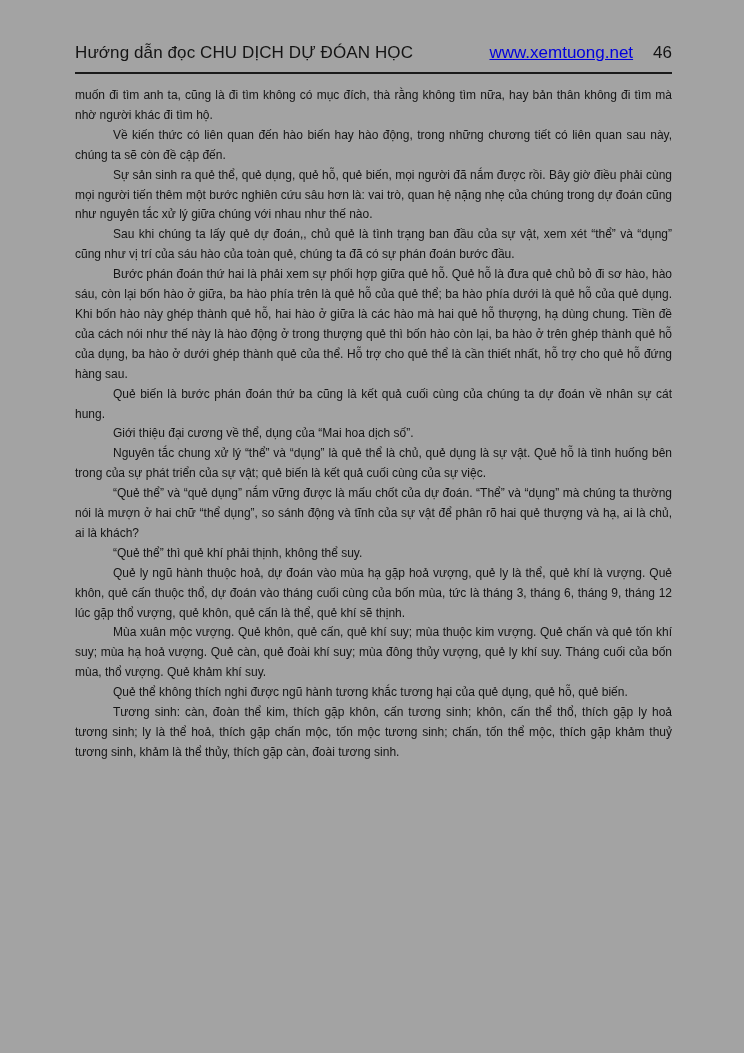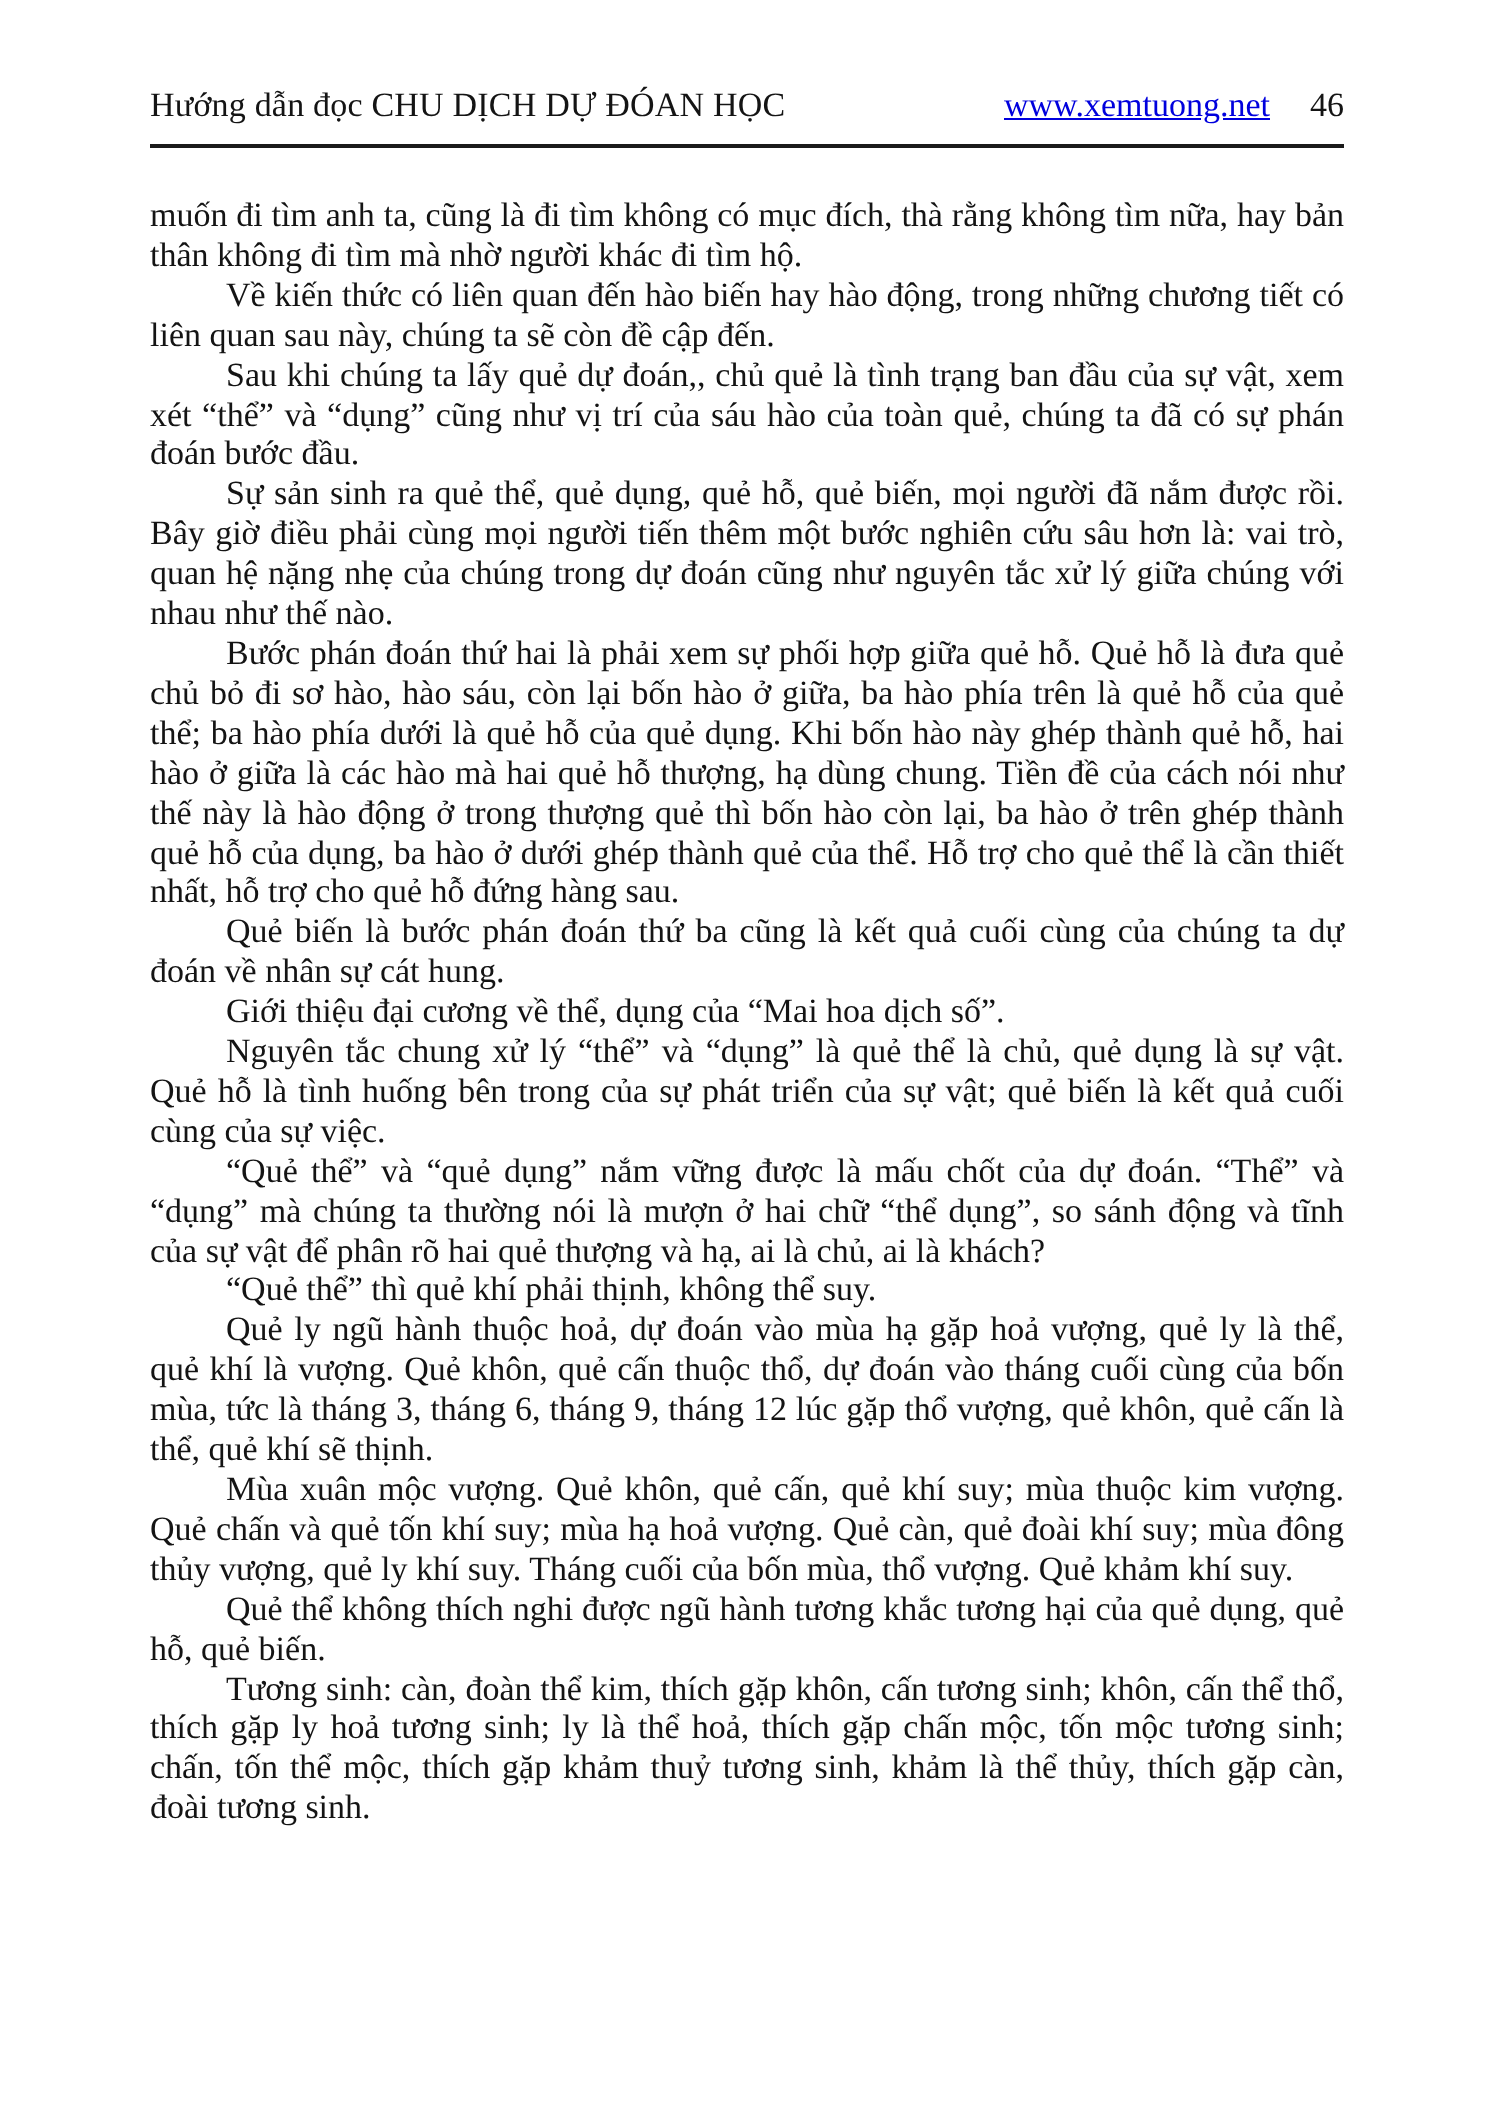--- a/index.html
+++ b/index.html
@@ -5,22 +5,22 @@
   html, body {
     margin: 0;
     padding: 0;
     background: #e8e8e8;
   }
   .page {
     position: relative;
     width: 744px;
     height: 1053px;
     margin: 0 auto;
-    background: #ffffff;
-    font-family: Liberation Serif, serif;
+    background: #a3a3a3;
+    font-family: Liberation Sans, sans-serif;
     color: #141414;
     overflow: hidden;
     box-sizing: border-box;
     padding: 42px 72px 0 75px;
   }
   .header {
     display: flex;
     align-items: baseline;
     justify-content: space-between;
     font-size: 17px;
@@ -41,22 +41,22 @@
     cursor: pointer;
   }
   .page-number {
     color: #141414;
   }
   .rule {
     border-bottom: 2px solid #1a1a1a;
     margin-top: 9px;
   }
   .doc-body {
-    margin-top: 24px;
-    font-size: 17px;
+    margin-top: 12px;
+    font-size: 12px;
     line-height: 19.9px;
     text-align: justify;
   }
   .doc-body p {
     margin: 0;
     padding: 0;
   }
   .doc-body p.indent {
     text-indent: 38px;
   }
@@ -72,22 +72,22 @@
     <span class="header-title">Hướng dẫn đọc CHU DỊCH DỰ ĐÓAN HỌC</span>
     <span class="header-right">
       <a class="header-link">www.xemtuong.net</a>
       <span class="page-number">46</span>
     </span>
   </div>
   <div class="rule"></div>
   <div class="doc-body">
       <p class="">muốn đi tìm anh ta, cũng là đi tìm không có mục đích, thà rằng không tìm nữa, hay bản thân không đi tìm mà nhờ người khác đi tìm hộ.</p>
       <p class="indent">Về kiến thức có liên quan đến hào biến hay hào động, trong những chương tiết có liên quan sau này, chúng ta sẽ còn đề cập đến.</p>
+      <p class="indent">Sự sản sinh ra quẻ thể, quẻ dụng, quẻ hỗ, quẻ biến, mọi người đã nắm được rồi. Bây giờ điều phải cùng mọi người tiến thêm một bước nghiên cứu sâu hơn là: vai trò, quan hệ nặng nhẹ của chúng trong dự đoán cũng như nguyên tắc xử lý giữa chúng với nhau như thế nào.</p>
       <p class="indent">Sau khi chúng ta lấy quẻ dự đoán,, chủ quẻ là tình trạng ban đầu của sự vật, xem xét “thể” và “dụng” cũng như vị trí của sáu hào của toàn quẻ, chúng ta đã có sự phán đoán bước đầu.</p>
-      <p class="indent">Sự sản sinh ra quẻ thể, quẻ dụng, quẻ hỗ, quẻ biến, mọi người đã nắm được rồi. Bây giờ điều phải cùng mọi người tiến thêm một bước nghiên cứu sâu hơn là: vai trò, quan hệ nặng nhẹ của chúng trong dự đoán cũng như nguyên tắc xử lý giữa chúng với nhau như thế nào.</p>
       <p class="indent">Bước phán đoán thứ hai là phải xem sự phối hợp giữa quẻ hỗ. Quẻ hỗ là đưa quẻ chủ bỏ đi sơ hào, hào sáu, còn lại bốn hào ở giữa, ba hào phía trên là quẻ hỗ của quẻ thể; ba hào phía dưới là quẻ hỗ của quẻ dụng. Khi bốn hào này ghép thành quẻ hỗ, hai hào ở giữa là các hào mà hai quẻ hỗ thượng, hạ dùng chung. Tiền đề của cách nói như thế này là hào động ở trong thượng quẻ thì bốn hào còn lại, ba hào ở trên ghép thành quẻ hỗ của dụng, ba hào ở dưới ghép thành quẻ của thể. Hỗ trợ cho quẻ thể là cần thiết nhất, hỗ trợ cho quẻ hỗ đứng hàng sau.</p>
       <p class="indent">Quẻ biến là bước phán đoán thứ ba cũng là kết quả cuối cùng của chúng ta dự đoán về nhân sự cát hung.</p>
       <p class="indent">Giới thiệu đại cương về thể, dụng của “Mai hoa dịch số”.</p>
       <p class="indent">Nguyên tắc chung xử lý “thể” và “dụng” là quẻ thể là chủ, quẻ dụng là sự vật. Quẻ hỗ là tình huống bên trong của sự phát triển của sự vật; quẻ biến là kết quả cuối cùng của sự việc.</p>
       <p class="indent">“Quẻ thể” và “quẻ dụng” nắm vững được là mấu chốt của dự đoán. “Thể” và “dụng” mà chúng ta thường nói là mượn ở hai chữ “thể dụng”, so sánh động và tĩnh của sự vật để phân rõ hai quẻ thượng và hạ, ai là chủ, ai là khách?</p>
       <p class="indent">“Quẻ thể” thì quẻ khí phải thịnh, không thể suy.</p>
       <p class="indent">Quẻ ly ngũ hành thuộc hoả, dự đoán vào mùa hạ gặp hoả vượng, quẻ ly là thể, quẻ khí là vượng. Quẻ khôn, quẻ cấn thuộc thổ, dự đoán vào tháng cuối cùng của bốn mùa, tức là tháng 3, tháng 6, tháng 9, tháng 12 lúc gặp thổ vượng, quẻ khôn, quẻ cấn là thể, quẻ khí sẽ thịnh.</p>
       <p class="indent">Mùa xuân mộc vượng. Quẻ khôn, quẻ cấn, quẻ khí suy; mùa thuộc kim vượng. Quẻ chấn và quẻ tốn khí suy; mùa hạ hoả vượng. Quẻ càn, quẻ đoài khí suy; mùa đông thủy vượng, quẻ ly khí suy. Tháng cuối của bốn mùa, thổ vượng. Quẻ khảm khí suy.</p>
       <p class="indent">Quẻ thể không thích nghi được ngũ hành tương khắc tương hại của quẻ dụng, quẻ hỗ, quẻ biến.</p>
       <p class="indent">Tương sinh: càn, đoàn thể kim, thích gặp khôn, cấn tương sinh; khôn, cấn thể thổ, thích gặp ly hoả tương sinh; ly là thể hoả, thích gặp chấn mộc, tốn mộc tương sinh; chấn, tốn thể mộc, thích gặp khảm thuỷ tương sinh, khảm là thể thủy, thích gặp càn, đoài tương sinh.</p>

